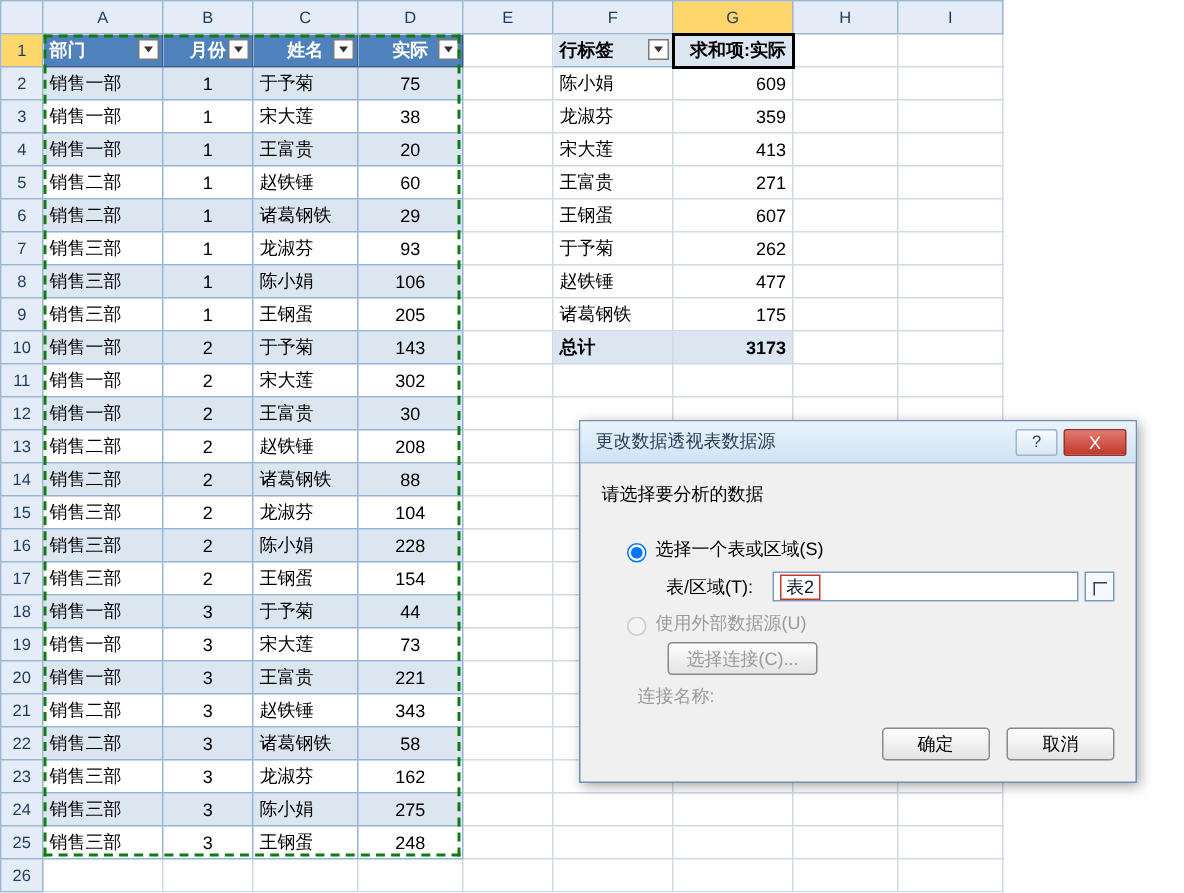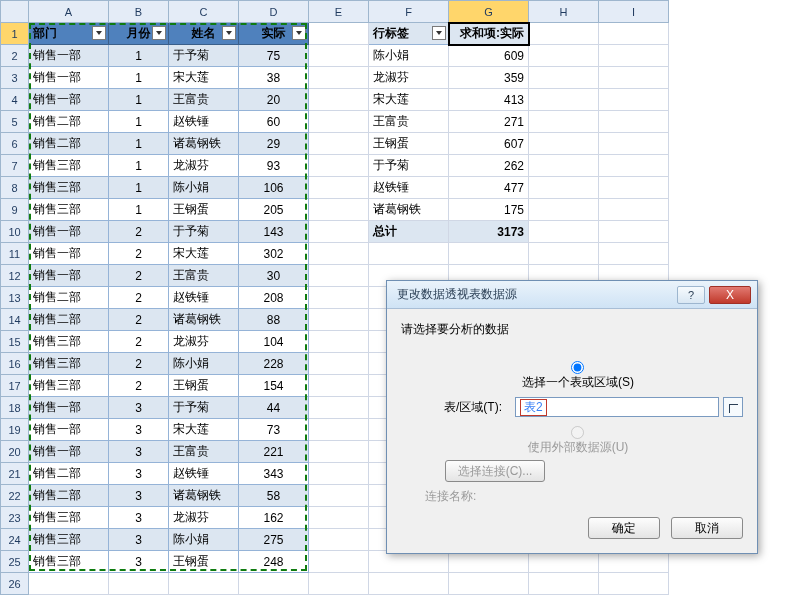--- a/index.html
+++ b/index.html
@@ -57,21 +57,21 @@
   .wC { width: 70px; }
   .wD { width: 70px; }
   .wE { width: 60px; }
   .wF { width: 80px; }
   .wG { width: 80px; }
   .wH { width: 70px; }
   .wI { width: 70px; }
 
   .tbl-hdr {
     background: #4f81bd !important;
-    color: #000000;
+    color: #ffffff;
     font-weight: bold;
     position: relative;
     border: 1px solid #3a5f8a !important;
   }
   .tbl-hdr .dd {
     position: absolute;
     right: 2px; top: 3px;
     width: 14px; height: 14px;
     background: #fff;
     border: 1px solid #7a7a7a;
@@ -162,33 +162,33 @@
   }
   .dialog .titlebar .btn.close {
     background: linear-gradient(#e27a72,#c0392b);
     border-color: #a03026;
     color: #fff;
     width: 42px;
     font-size: 12px;
   }
   .dialog .body { padding: 12px 14px 14px 14px; }
   .dialog .section { margin-bottom: 20px; }
-  .radio-row { display:flex; align-items:center; margin: 4px 0 4px 12px; flex-direction: column; }
+  .radio-row { display:flex; align-items:center; margin: 4px 0 4px 12px; }
   .radio-row input { margin-right: 6px; }
   .field-row { display:flex; align-items:center; margin: 6px 0 6px 36px; }
   .field-row label { width: 72px; text-align: center; margin-right: 6px; }
   .field-row .txt {
     flex: 1;
     height: 20px;
     border: 1px solid #7a9ac0;
     background: #fff;
     padding: 0 4px;
     display: flex;
     align-items: center;
-    color: #3b82f6;
+    color: #0f172a;
     position: relative;
   }
   .field-row .txt .hl {
     border: 1.5px solid #c0392b;
     padding: 0 3px;
     line-height: 15px;
   }
   .field-row .picker {
     width: 20px; height: 20px;
     margin-left: 4px;

